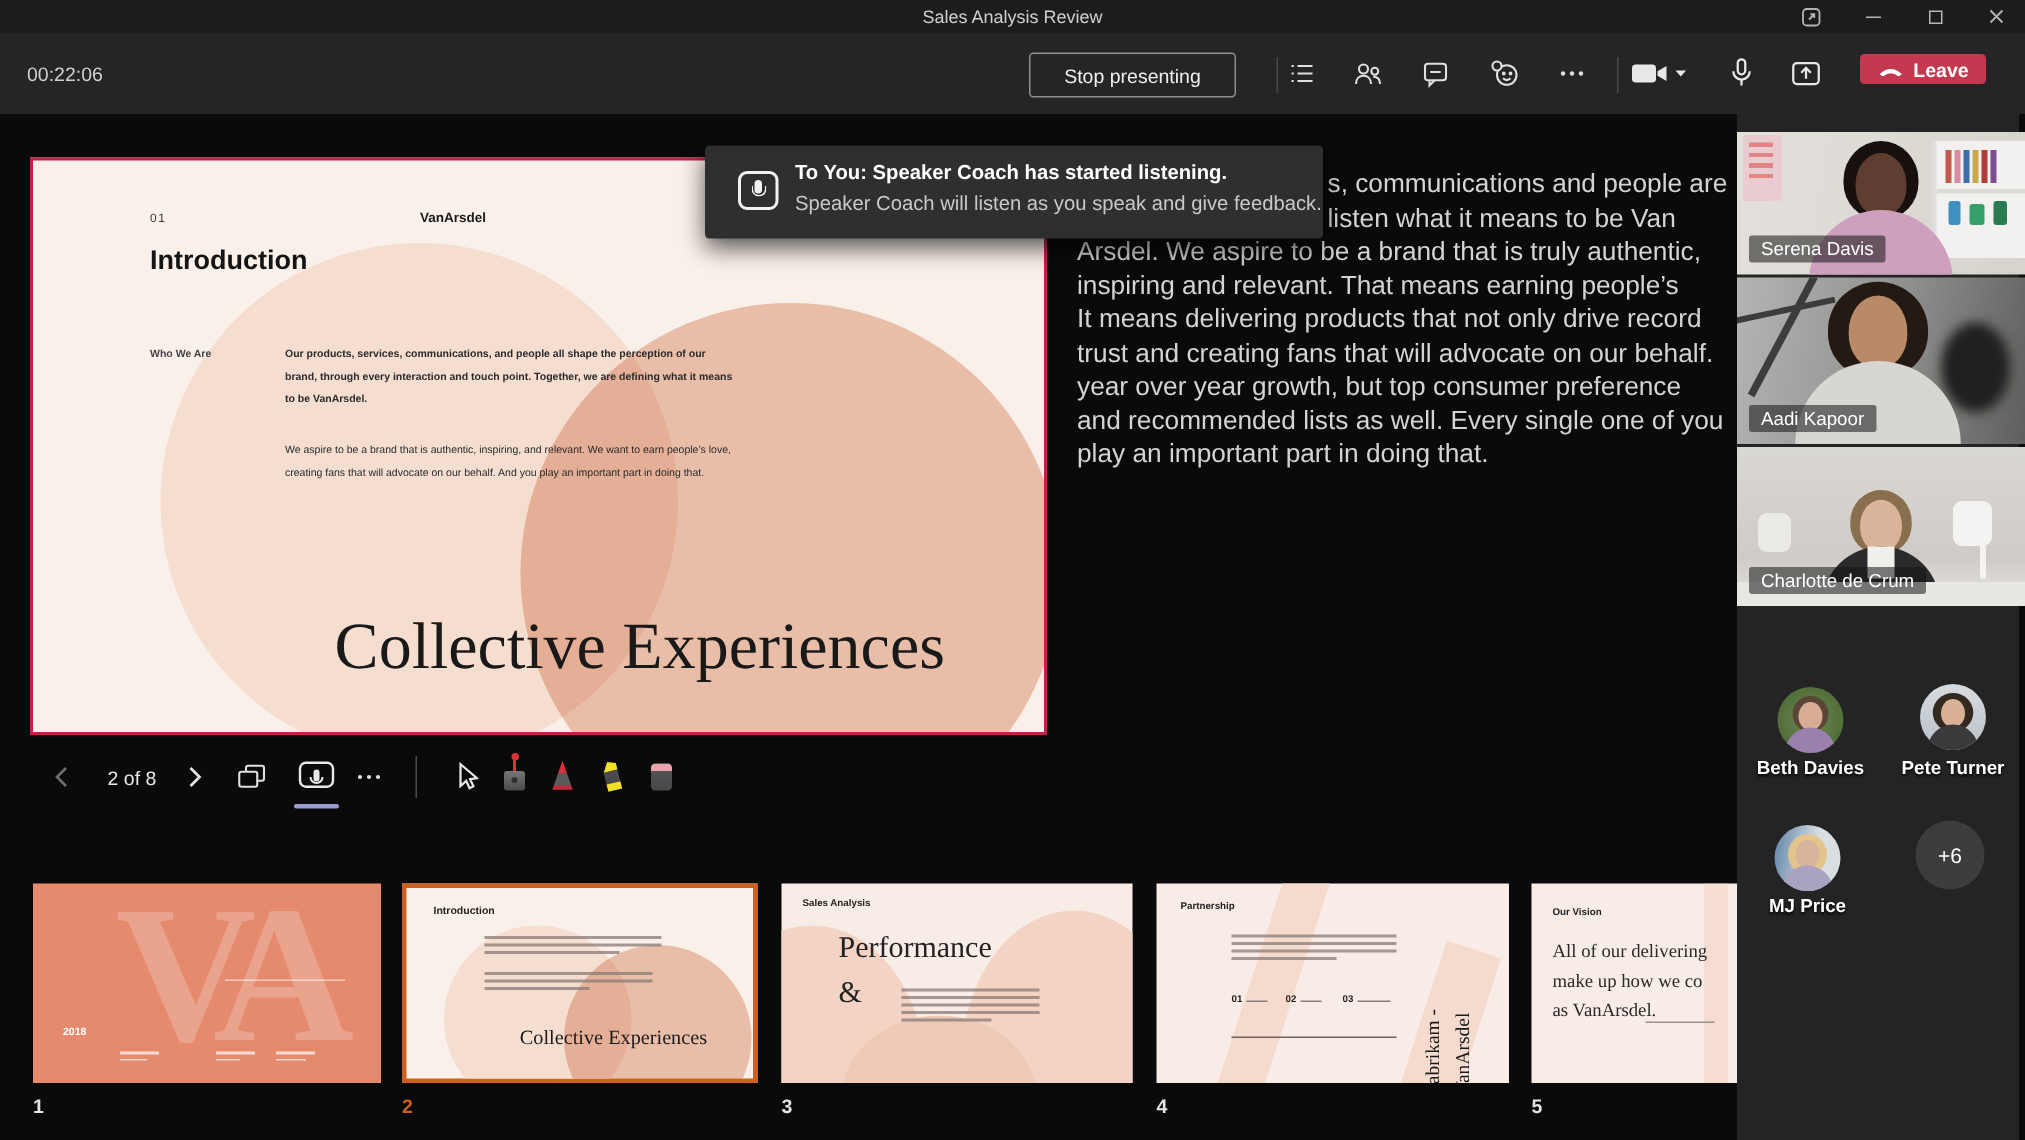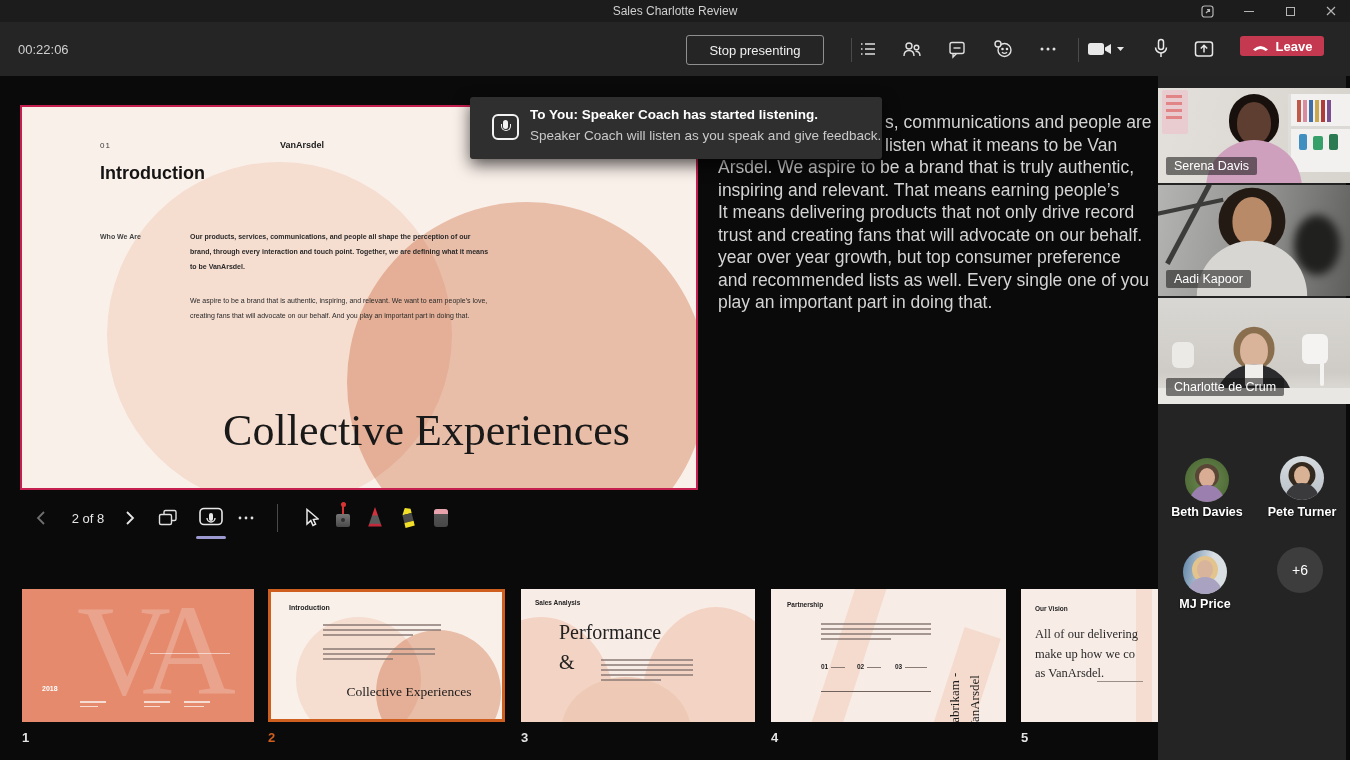--- a/index.html
+++ b/index.html
@@ -125,21 +125,21 @@
     justify-content:center; cursor:pointer; }
 
   
   .thumb { position:absolute; top:589px; height:133px; background:#f8ece6; overflow:hidden; cursor:pointer; }
   .thumb-num { position:absolute; top:730px; font-size:13px; font-weight:bold; color:#e3e3e3; }
   .tiny-head { font-size:6.5px; font-weight:bold; color:#222; position:absolute; }
   .bars div { background:#8a7a74; opacity:.75; height:1.5px; margin-bottom:3.5px; }
   .serif { font-family:"Liberation Serif", serif; }
 
   #thumb1 { left:22px; width:232px; background:#e58a6d; }
-  #t1-mark { position:absolute; left:55px; top:-14px; font-size:130px; font-weight:normal;
+  #t1-mark { position:absolute; left:55px; top:-14px; font-size:130px; font-weight:bold;
     color:rgba(255,255,255,.22); letter-spacing:-12px; font-family:"Liberation Serif", serif; }
   #t1-title { position:absolute; left:20px; top:18px; font-size:27px; line-height:32px; color:#fff; }
   #t1-year { position:absolute; left:20px; top:96px; font-size:7px; font-weight:bold; color:#fff; }
   #t1-line { position:absolute; left:128px; top:64px; width:80px; height:1px; background:rgba(255,255,255,.55); }
   .t1-foot { position:absolute; top:112px; width:26px; }
   .t1-foot div { height:1.5px; background:rgba(255,255,255,.7); margin-bottom:3px; }
 
   #thumb2 { left:268px; width:237px; border:3px solid #cf5f1e; background:#faf0ea; }
   #t2-c1 { left:25px; top:25px; width:125px; height:125px; background:#f5ddd0; }
   #t2-c2 { left:105px; top:38px; width:125px; height:125px; background:#eecab8; mix-blend-mode:multiply; }
@@ -170,21 +170,21 @@
   #t5-lines { position:absolute; left:14px; top:36px; font-size:12.5px; line-height:19.5px;
     color:#2a2a2a; white-space:nowrap; }
   #t5-rule { position:absolute; left:76px; top:92px; width:46px; height:1px; background:#9a8f89; }
 
   svg { display:block; }
 </style>
 </head>
 <body>
 
 <div id="titlebar">
-  <div id="window-title">Sales Charlotte Review</div>
+  <div id="window-title">Sales Analysis Review</div>
   <div class="win-ctrl" style="left:1192px;">
     <svg width="13" height="13" viewBox="0 0 13 13">
         <rect x="1" y="1" width="11" height="11" rx="2.5" fill="none" stroke="#b5b5b5" stroke-width="1.2"></rect>
         <path d="M5 8 L8.5 4.5 M6 4.5 h2.5 v2.5" fill="none" stroke="#b5b5b5" stroke-width="1.2"></path>
       </svg>
   </div>
   <div class="win-ctrl" style="left:1234px;">
     <div style="width:10px;height:1px;background:#b5b5b5;"></div>
   </div>
   <div class="win-ctrl" style="left:1275px;">

